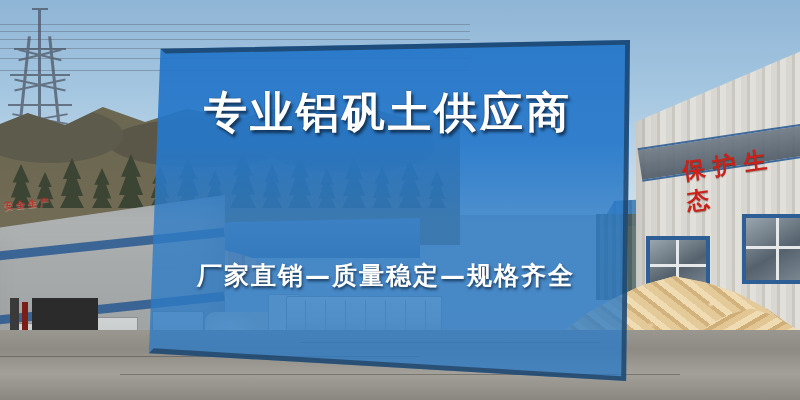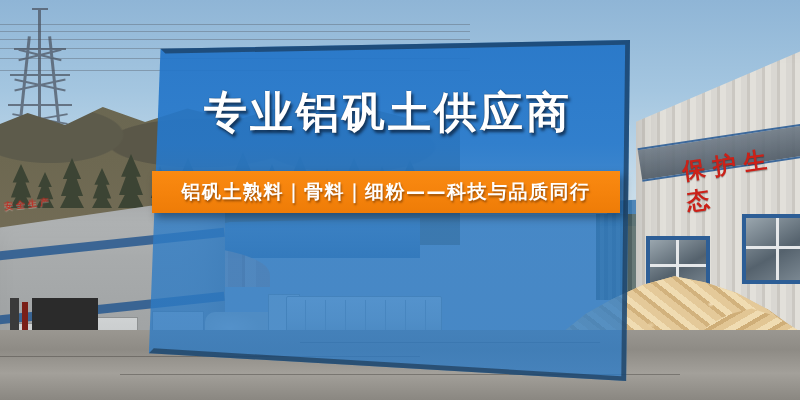--- a/index.html
+++ b/index.html
@@ -301,19 +301,17 @@
   </div>
 
   <div class="panel">
     <div class="slab"></div>
     <div class="slabedge"></div>
   </div>
 
   <div class="content">
     <div class="title">专业铝矾土供应商</div>
 
-    <div class="ribbon">
-      <span>铝矾土熟料｜骨料｜细粉——科技与品质同行</span>
-    </div>
-
+
+    <div class="sub sub1">厂家直销—质量稳定—规格齐全</div>
   </div>
 
 </div>
 
 </body></html>

